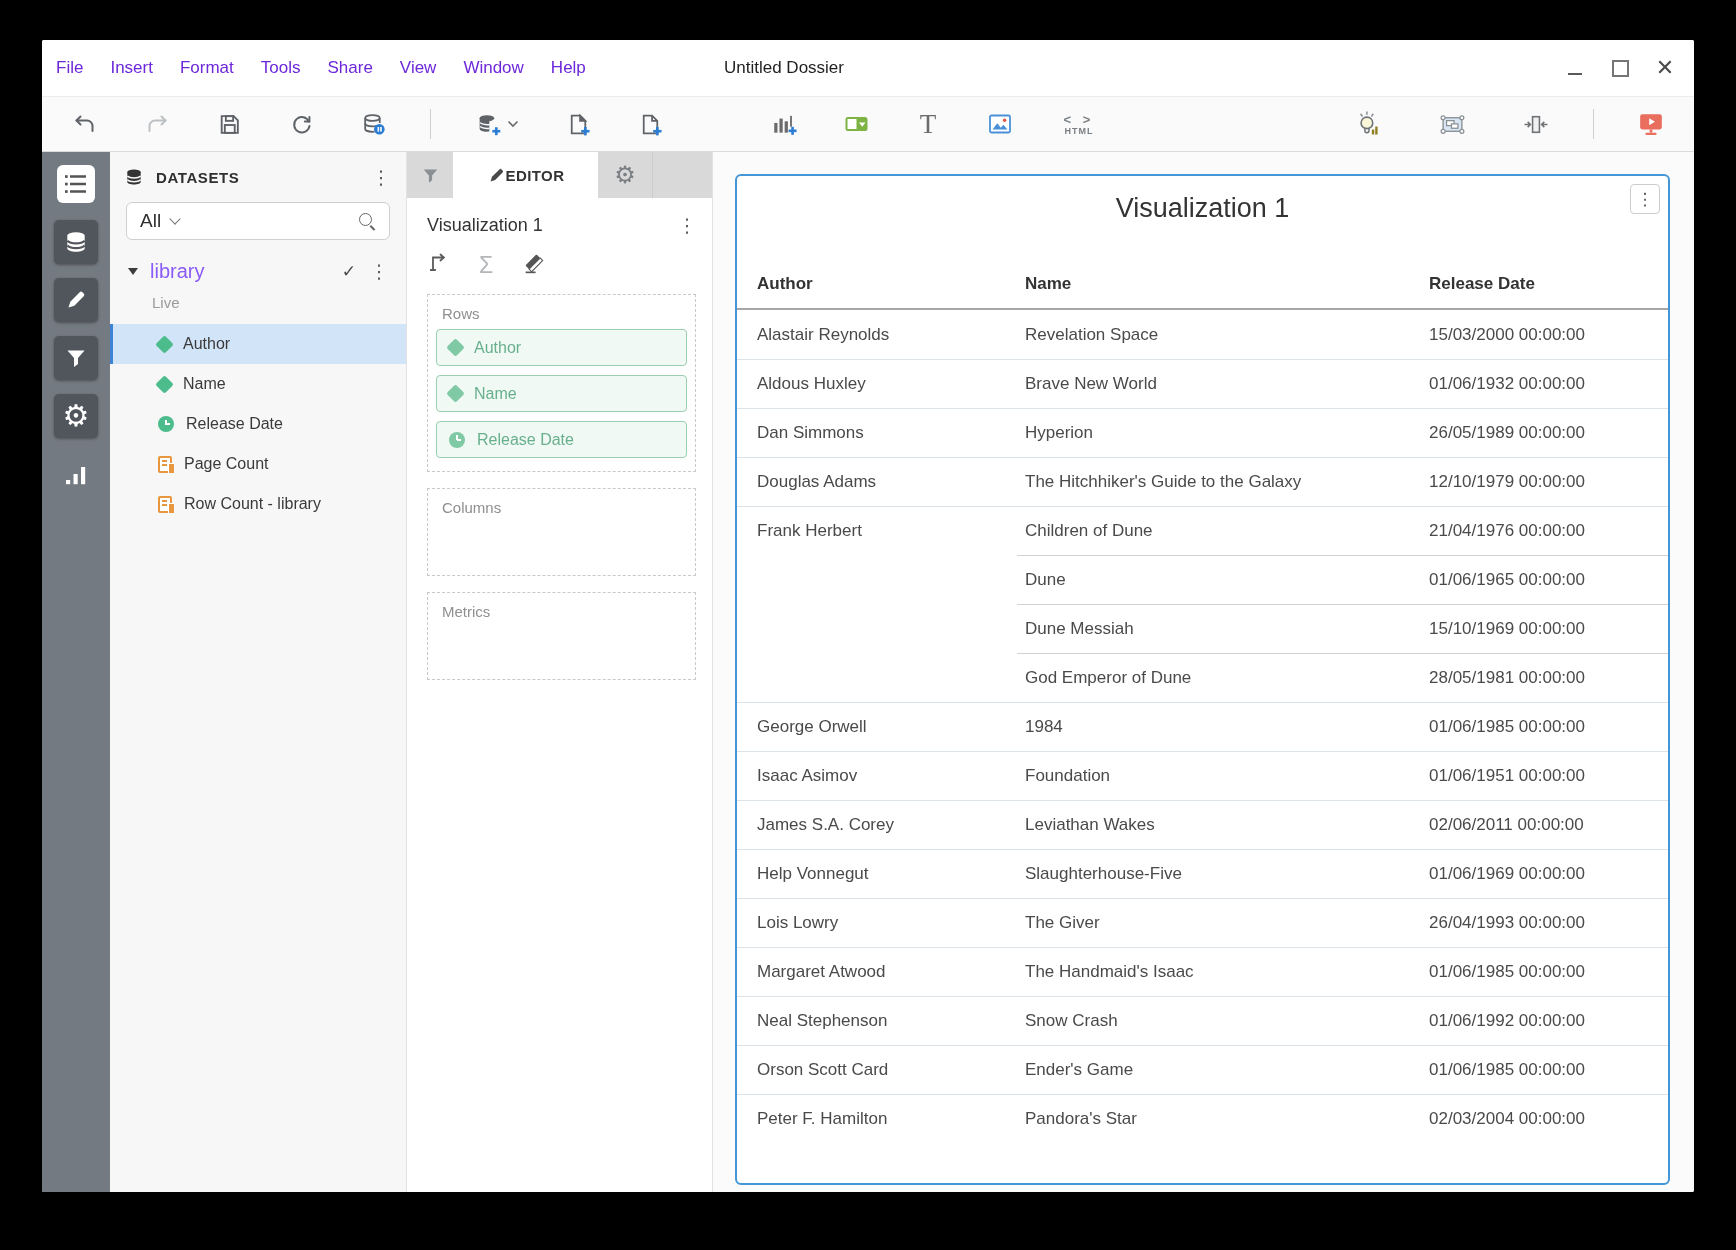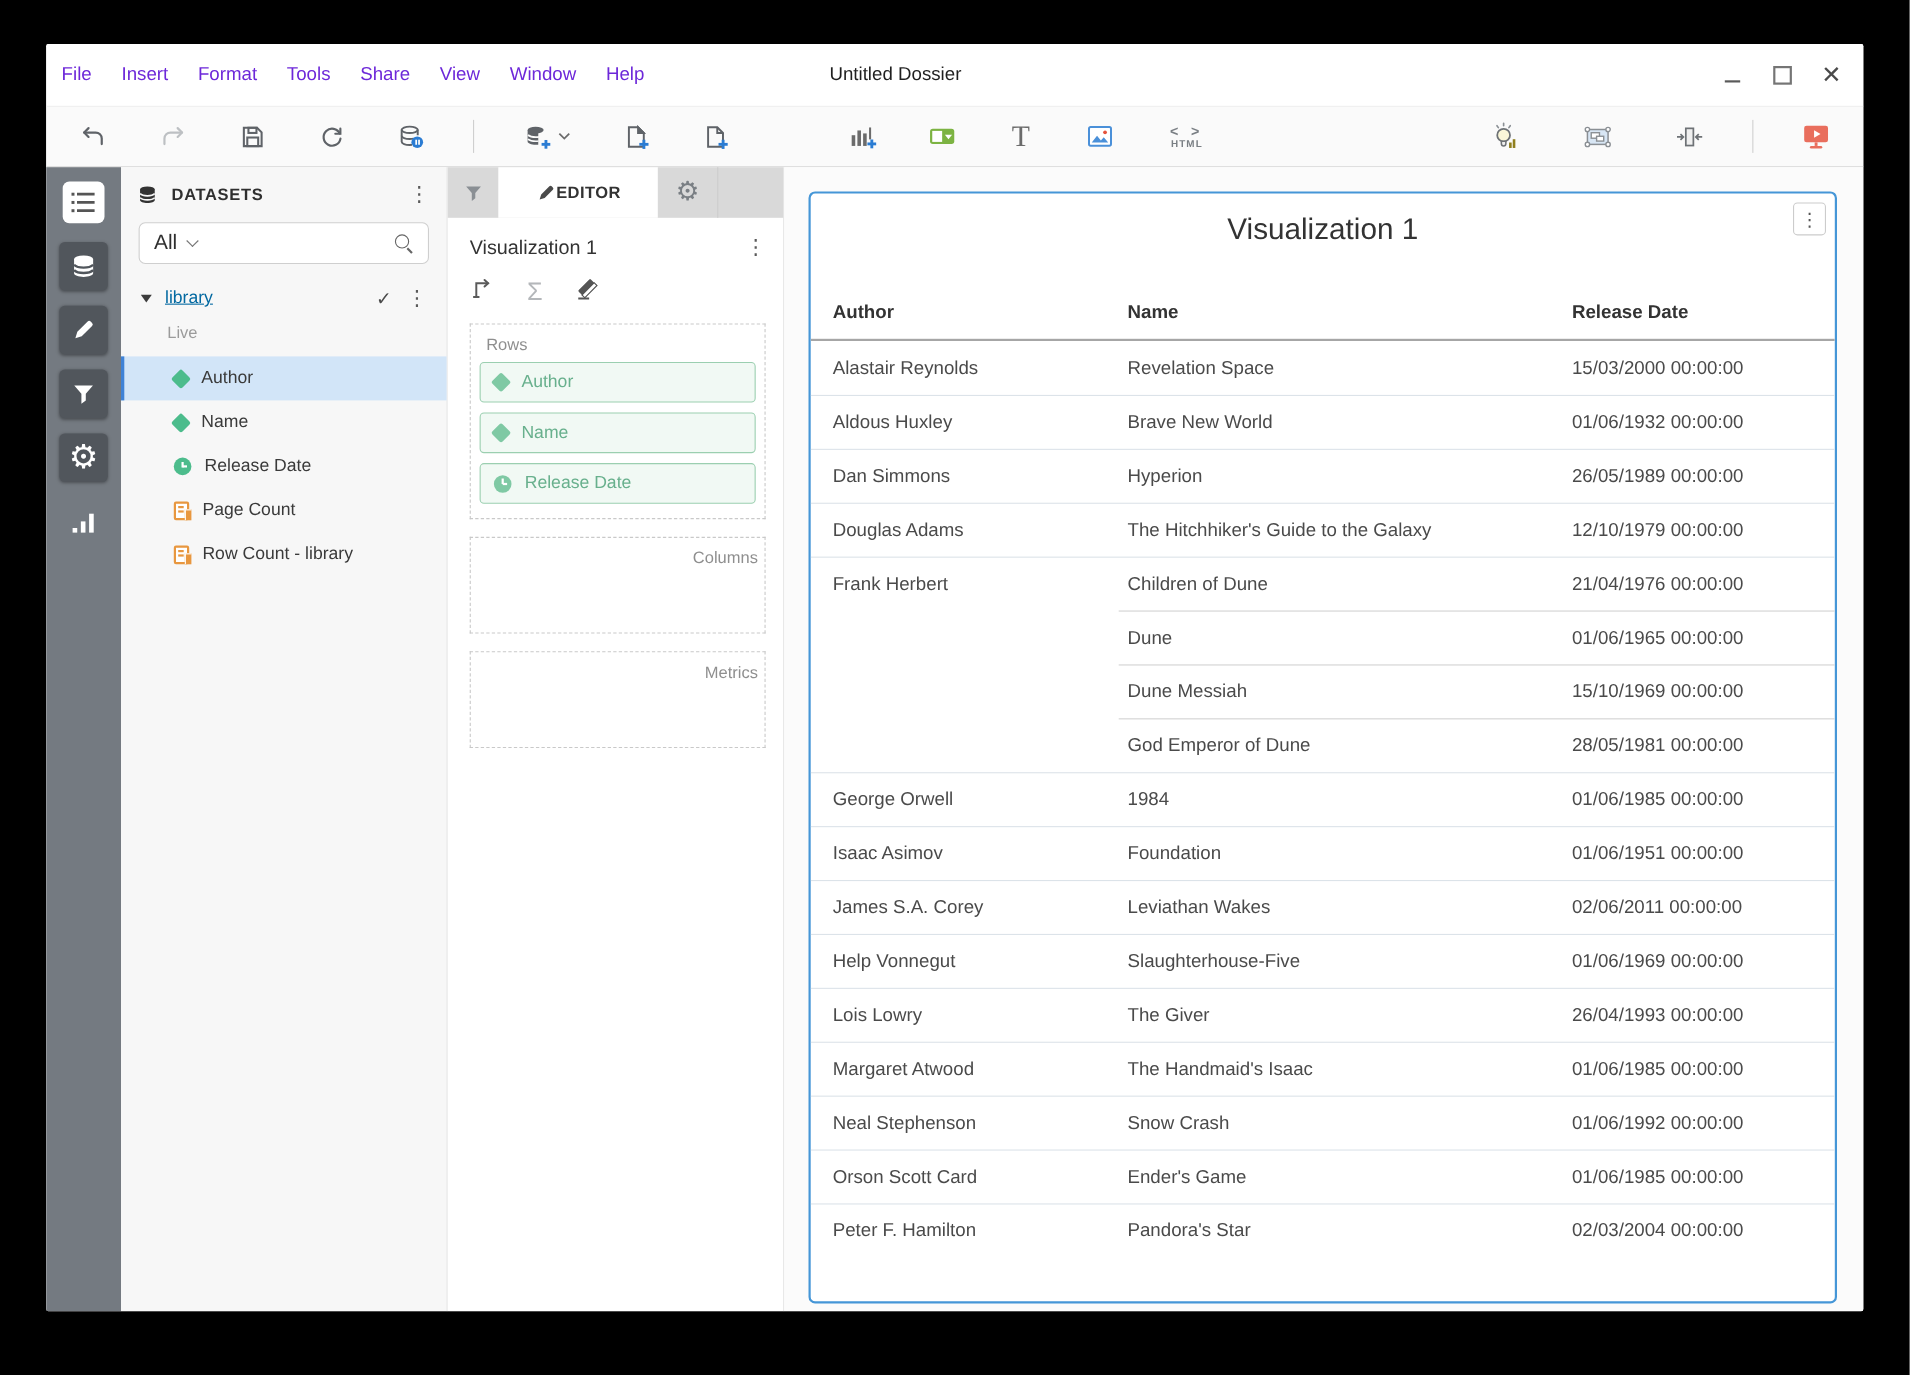--- a/index.html
+++ b/index.html
@@ -6,21 +6,21 @@
   html,body { width:1736px; height:1250px; }
   body { background:#000; font-family:"Liberation Sans",sans-serif; position:relative; overflow:hidden; }
 
   .window { position:absolute; left:42px; top:40px; width:1652px; height:1152px;
             background:#fff; border-radius:2px; display:flex; flex-direction:column; overflow:hidden; }
 
   
   .titlebar { height:56px; flex:0 0 auto; display:flex; align-items:center; position:relative; background:#fff; }
   .menubar { display:flex; gap:27px; padding-left:14px; }
   .menu-item { font-size:17px; color:#6d28d9; cursor:default; }
-  .window-title { position:absolute; left:712px; font-size:17px; color:#1f1f1f; }
+  .window-title { position:absolute; left:682px; font-size:17px; color:#1f1f1f; }
   .window-controls { position:absolute; right:20px; display:flex; gap:27px; align-items:center; }
   .wc { width:18px; height:18px; display:flex; align-items:center; justify-content:center; }
   .wc-min::before { content:''; width:14px; height:2px; background:#5a5a5a; margin-top:12px; }
   .wc-max::before { content:''; width:13px; height:13px; border:2px solid #757575; }
   .wc-close { font-size:22px; color:#4a4a4a; line-height:1; }
 
   
   .toolbar { height:56px; flex:0 0 auto; background:#fafafa; border-top:1px solid #ececec;
              border-bottom:1px solid #dcdcdc; display:flex; align-items:center;
              padding:0 28px; column-gap:42px; }
@@ -61,21 +61,21 @@
   .flex1 { flex:1; }
   .ic-search { width:18px; height:18px; position:relative; }
   .ic-search::before { content:''; position:absolute; left:1px; top:1px; width:11px; height:11px;
                        border:1.8px solid #666; border-radius:50%; }
   .ic-search::after { content:''; position:absolute; left:13px; top:12.6px; width:6px; height:1.8px;
                       background:#666; transform:rotate(45deg); transform-origin:0 0; }
   .ds-tree { margin-top:14px; }
   .ds-dataset-row { height:34px; display:flex; align-items:center; padding:0 16px 0 18px; gap:12px; }
   .tri-down { width:0; height:0; border-left:5.5px solid transparent; border-right:5.5px solid transparent;
               border-top:7px solid #3c3c3c; }
-  .ds-dataset-name { font-size:16px; color:#0369a1;text-decoration:underline; }
+  .ds-dataset-name { font-size:20px; color:#8b5cf6; }
   .ds-check { margin-left:auto; color:#4a4a4a; font-size:17px; }
   .ds-live { padding-left:42px; font-size:15px; color:#9b9b9b; height:28px; display:flex; align-items:center; }
   .ds-attrs { margin-top:8px; }
   .ds-attr { height:40px; display:flex; align-items:center; padding-left:48px; gap:12px;
              font-size:16px; color:#3a3a3a; position:relative; }
   .ds-attr.selected { background:#d2e5f8; }
   .ds-attr.selected::before { content:''; position:absolute; left:0; top:0; bottom:0; width:3px; background:#3f82d6; }
 
   
   .attr-ic { flex:0 0 auto; }
@@ -98,21 +98,21 @@
   .ed-tab-active { width:145px; background:#fff; }
   .ed-tab-gear { width:55px; border-right:1px solid #cccccc; }
   .ed-tab-label { font-size:15px; font-weight:bold; color:#333; letter-spacing:.4px; }
   .tab-gear-glyph { font-size:24px; color:#7a7f84; line-height:1; }
   .ed-title-row { display:flex; align-items:center; padding:17px 14px 0 20px; }
   .ed-title { font-size:18px; color:#333; flex:1; }
   .ed-tools { display:flex; gap:28px; padding:16px 0 0 20px; align-items:center; height:42px; }
   .sigma { font-size:23px; color:#b4b7ba; line-height:1; }
   .zone { border:1px dashed #c9c9c9; margin:16px 16px 0 20px; padding:8px 6px 4px 6px; }
   .zone-label { font-size:15px; color:#8f8f8f; padding:2px 0 7px 8px; }
-  .zone-empty { height:88px;text-align:right; }
+  .zone-empty { height:88px; }
   .chip { height:37px; border:1px solid #9bcfb0; background:#f1f9f4; border-radius:4px;
           display:flex; align-items:center; gap:12px; padding:0 12px; margin:0 2px 9px 2px;
           font-size:16px; color:#68b08d; }
   .chip .ic-diamond, .chip .ic-clock { background:#7fc9a4; }
 
   
   .canvas { flex:1; background:#fbfbfb; position:relative; overflow:hidden; }
   .viz { position:absolute; left:22px; top:22px; width:935px; height:1011px; background:#fff;
          border:2px solid #4596d7; border-radius:6px; overflow:hidden; }
   .viz-kebab { position:absolute; top:8px; right:8px; width:30px; height:30px; border:1px solid #ccc;

